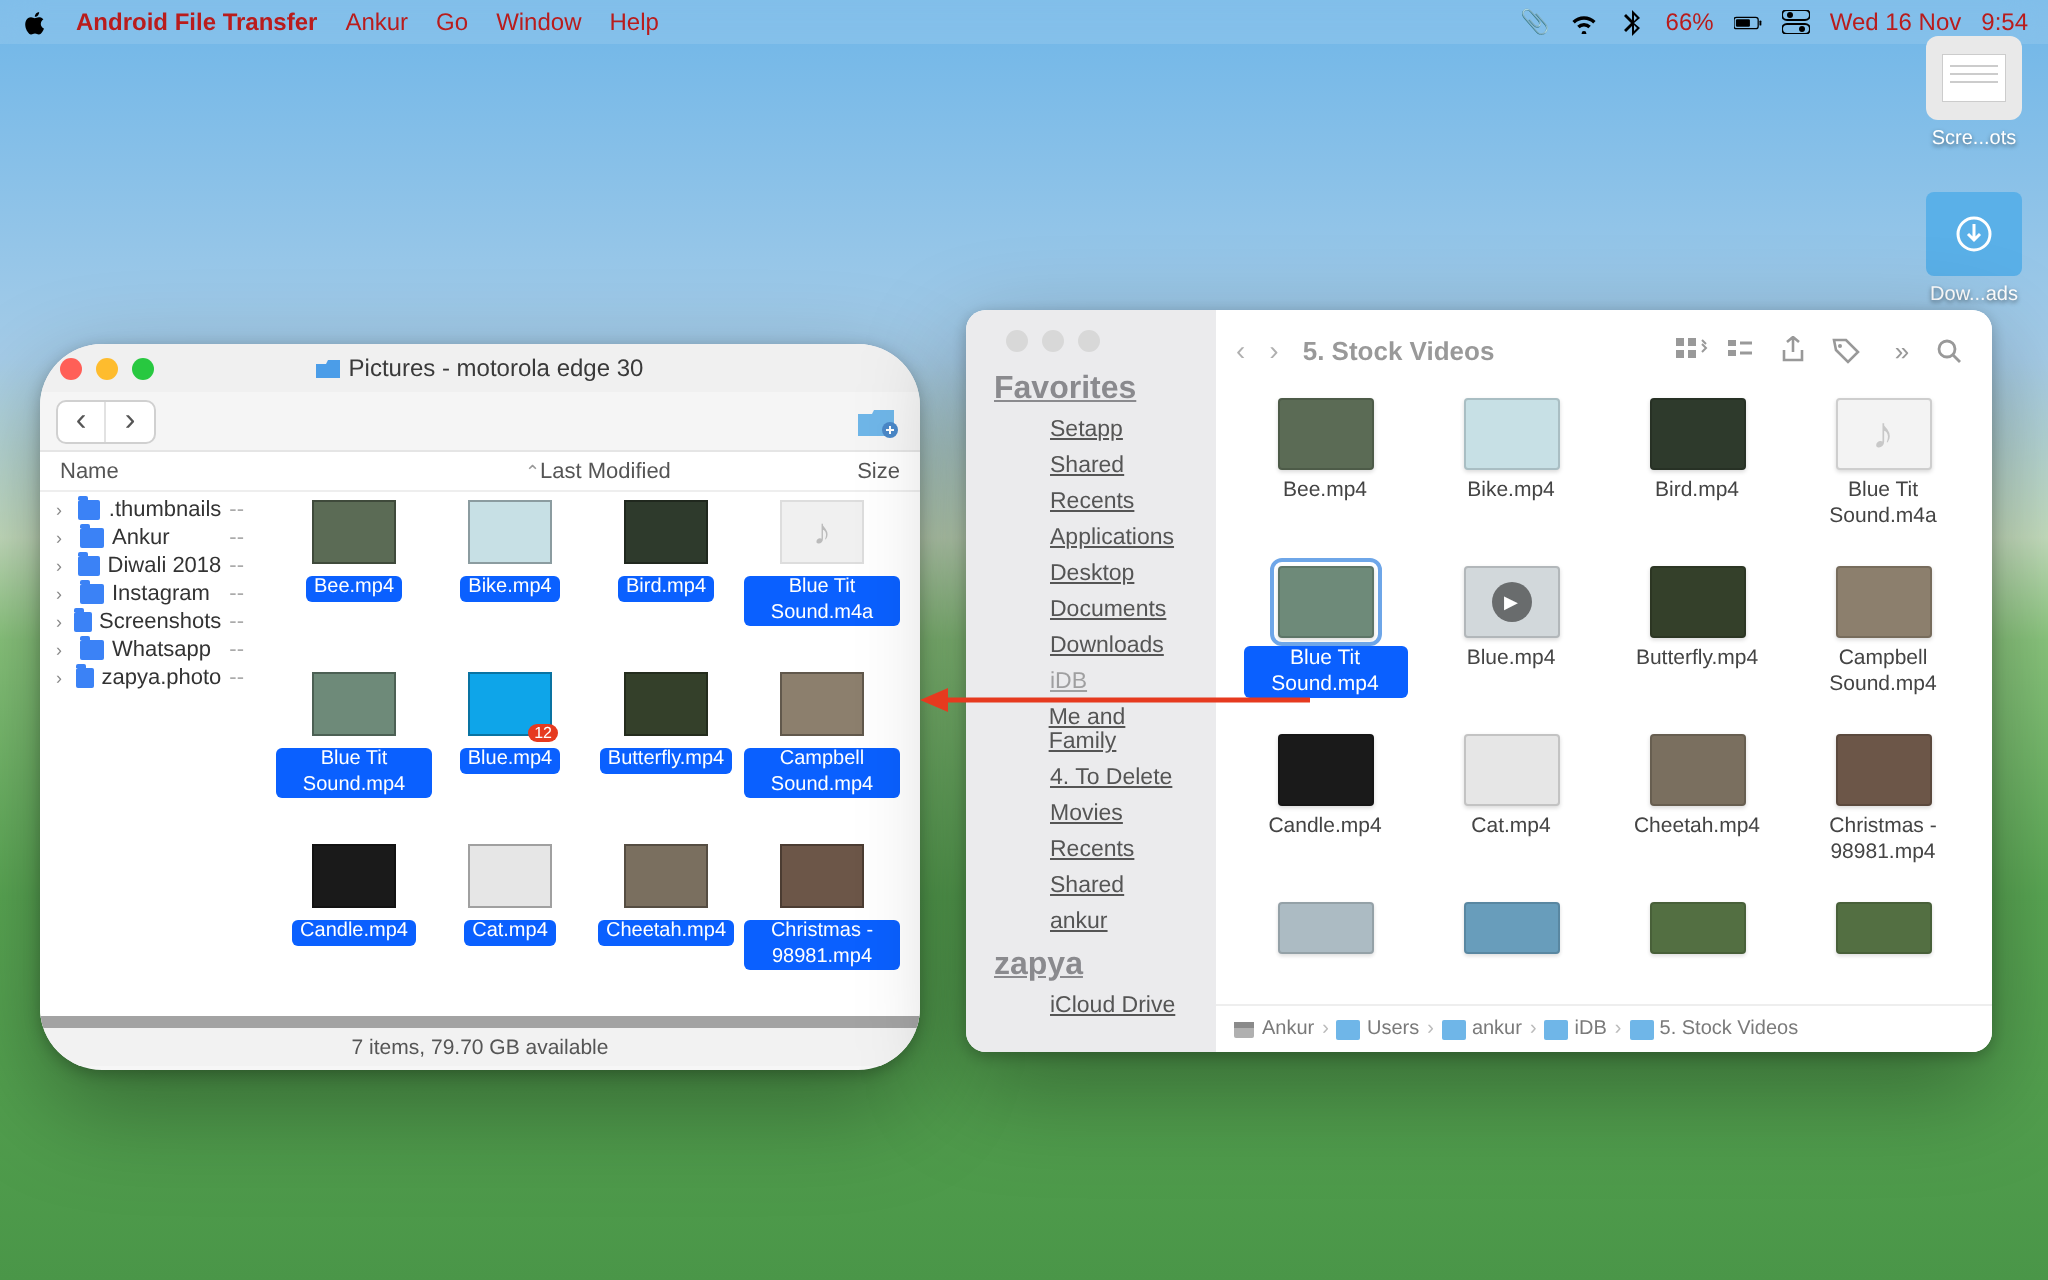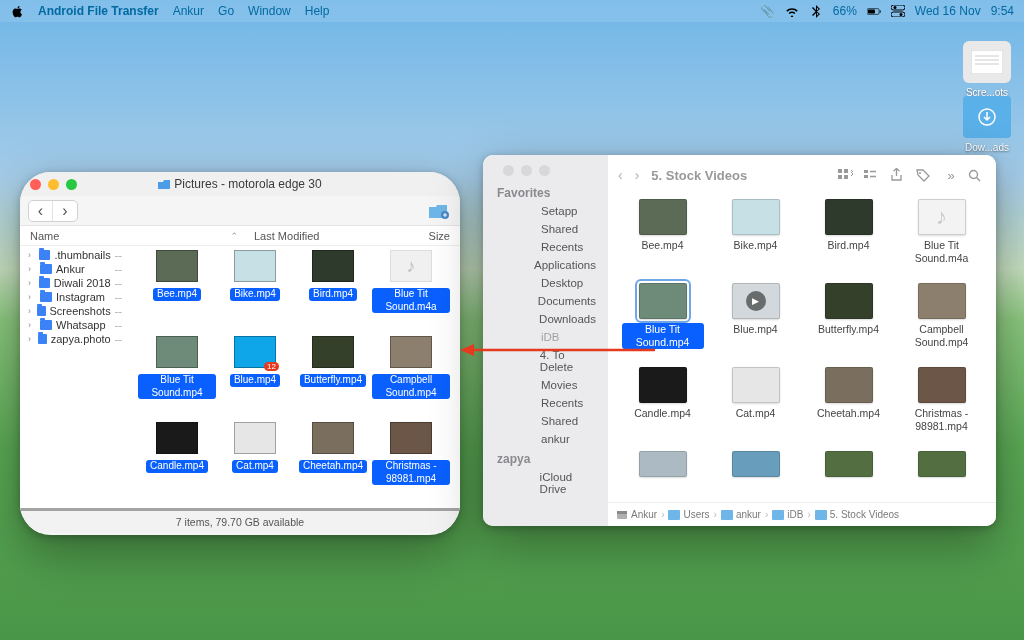--- a/index.html
+++ b/index.html
@@ -4,21 +4,21 @@
 <style>
 * { margin: 0; padding: 0; box-sizing: border-box; font-family: -apple-system, BlinkMacSystemFont, "Segoe UI", Helvetica, Arial, sans-serif; }
 body { width: 1024px; height: 640px; position: relative; overflow: hidden; background: linear-gradient(180deg, #6fb6e8 0%, #a5cce8 28%, #c6dfbf 42%, #8bc77e 50%, #5aa854 70%, #4a9648 100%); }
 
 
 .desktop-icon { position: absolute; width: 58px; text-align: center; }
 .desktop-icon .icon-box { width: 48px; height: 42px; margin: 0 auto 4px; border-radius: 6px; display: flex; align-items: center; justify-content: center; position: relative; }
 .desktop-icon .icon-label { font-size: 10px; color: #fff; text-shadow: 0 1px 2px rgba(0,0,0,.5); }
 
 
-.menubar { position: absolute; top:0; left:0; right:0; height: 22px; background: rgba(255,255,255,.12); backdrop-filter: blur(10px); display:flex; align-items:center; padding: 0 10px; font-size: 12px; color:#0369a1; }
+.menubar { position: absolute; top:0; left:0; right:0; height: 22px; background: rgba(255,255,255,.12); backdrop-filter: blur(10px); display:flex; align-items:center; padding: 0 10px; font-size: 12px; color:#b91c1c; }
 .menubar .mleft { display:flex; align-items:center; gap:14px; }
 .menubar .mright { margin-left:auto; display:flex; align-items:center; gap:10px; font-size:12px; }
 .menubar .app { font-weight:600; }
 .menu-icon { display:inline-flex; width:14px; height:14px; align-items:center; justify-content:center; }
 
 
 .window { position: absolute; background: #fff; border-radius: 10px; box-shadow: 0 18px 50px rgba(0,0,0,.35), 0 2px 8px rgba(0,0,0,.25); overflow:hidden; }
 .aft { left: 20px; top: 172px; width: 440px; height: 363px; background:#f6f6f6;border-radius:31px; }
 .finder { left: 483px; top: 155px; width: 513px; height: 371px; display:flex; }
 
@@ -27,39 +27,39 @@
 .traffic { display:flex; gap:7px; padding-left:10px; }
 .traffic span { width:11px; height:11px; border-radius:50%; display:block; }
 .tl-red{background:#ff5f57;} .tl-yel{background:#febc2e;} .tl-grn{background:#28c840;}
 .tl-dim{background:#d8d8d8;}
 .aft-title { position:absolute; left:0; right:0; text-align:center; font-size:12px; color:#3a3a3a; display:flex; align-items:center; justify-content:center; gap:4px;}
 .aft-toolbar { height:30px; display:flex; align-items:center; padding:0 8px; background:#f5f5f5; border-bottom:1px solid #e5e5e5;}
 .aft-nav { display:flex; border:1px solid #d0d0d0; border-radius:5px; overflow:hidden; background:#fff;}
 .aft-nav span { width:24px; height:20px; display:flex; align-items:center; justify-content:center; color:#555; border-right:1px solid #e2e2e2;}
 .aft-nav span:last-child{border:0;}
 .aft-newfolder { margin-left:auto; width:26px; height:20px; display:flex; align-items:center; justify-content:center;}
-.aft-headers { height:20px; display:flex; font-size:11px; color:#555; padding: 0 10px; align-items:center; background:#fff; border-bottom:1px solid #eee;gap:16px;}
+.aft-headers { height:20px; display:flex; font-size:11px; color:#555; padding: 0 10px; align-items:center; background:#fff; border-bottom:1px solid #eee;}
 .aft-h-name{flex:1;} .aft-h-mod{width:120px;} .aft-h-size{width:60px; text-align:right;}
 .aft-body { display:flex; height:262px; background:#fff;}
 .aft-folders { width: 110px; font-size:11px; padding: 2px 0; overflow:hidden; position:absolute; }
 .aft-folders .fold { padding:1px 8px; display:flex; align-items:center; gap:4px; color:#333; white-space:nowrap;}
 .fold .chev{color:#888; font-size:9px; width:8px;}
 .fold .fdot{width:12px;height:10px; background:#3b82f6; border-radius:1px; position:relative;}
 .fold .fdot::before{content:""; position:absolute; top:-2px; left:0; width:5px; height:2px; background:#3b82f6; border-radius:1px 1px 0 0;}
 .aft-thumbs { flex:1; display:grid; grid-template-columns: repeat(4, 1fr); grid-auto-rows: 86px; padding: 4px 10px 4px 118px; gap:0; position:relative; overflow:hidden;}
 .thumb { display:flex; flex-direction:column; align-items:center; font-size:10px; text-align:center;}
 .thumb .timg { width:42px; height:32px; background:#888; border:1px solid rgba(0,0,0,.3); margin-bottom:6px;}
 .thumb .tname{ background:#0a60ff; color:#fff; border-radius:3px; padding:0 4px; line-height:1.25; max-width: 80px;}
 .thumb.audio .timg{ background:#f0f0f0; display:flex; align-items:center; justify-content:center; color:#bbb; font-size:18px; border:1px solid #ddd;}
-.aft-status { height:25px; text-align:center; font-size:10.5px; color:#555; display:flex; align-items:center; justify-content:center; border-top:3px solid #a3a3a3; background:#f2f2f2;}
+.aft-status { height:25px; text-align:center; font-size:10.5px; color:#555; display:flex; align-items:center; justify-content:center; border-top:6px solid #a3a3a3; background:#f2f2f2;}
 
 
 .finder .sidebar { width: 125px; background: rgba(233,233,235,.92); padding:8px 4px; font-size:11.5px; color:#666;}
-.sidebar .sect { font-size:12px; color:#8a8a8e; padding: 4px 10px 2px; font-weight:600;}
-.sidebar .sitem { padding: 3px 8px 3px 18px; display:flex; align-items:center; gap:22px; color:#555; border-radius:4px; }
+.sidebar .sect { font-size:16px; color:#8a8a8e; padding: 4px 10px 2px; font-weight:600;text-decoration:underline;}
+.sidebar .sitem { padding: 3px 8px 3px 18px; display:flex; align-items:center; gap:6px; color:#555; border-radius:4px;text-decoration:underline; }
 .sitem .sicon{width:14px;height:12px; display:inline-block;}
 .sitem.disabled{opacity:.5; }
 .finder .main { flex:1; display:flex; flex-direction:column; background:#fff;}
 .finder-toolbar { height: 40px; display:flex; align-items:center; padding: 0 10px; gap:8px;}
 .ft-nav { display:flex; gap:12px; color:#b0b0b0; font-size:14px;}
 .ft-title { font-size:13px; font-weight:600; color:#999; margin-left:4px;}
 .ft-spacer { flex:1; }
 .ft-icon { color:#999; width:18px; text-align:center; font-size:13px;}
 .finder-grid { flex:1; display:grid; grid-template-columns: repeat(4, 1fr); padding: 4px 8px; grid-auto-rows: 84px; overflow:hidden; gap:0;}
 .fitem { display:flex; flex-direction:column; align-items:center; font-size:10.5px; color:#444; text-align:center;}
@@ -121,21 +121,21 @@
           <circle cx="4" cy="2.5" r="1.5" fill="#000"></circle>
           <rect x="0" y="7" width="14" height="5" rx="2.5" fill="none" stroke="#000"></rect>
           <circle cx="10" cy="9.5" r="1.5" fill="#000"></circle>
         </svg>
       </span>
     <span>Wed 16 Nov</span>
     <span>9:54</span>
   </div>
 </div>
 
-<div class="desktop-icon" style="right:8px; top:41px;text-decoration:underline;">
+<div class="desktop-icon" style="right:8px; top:18px;">
   <div class="icon-box" style="background:#e9e9e9;">
       <svg width="32" height="24">
         <rect width="32" height="24" fill="#fff" stroke="#ccc"></rect>
         <line x1="4" y1="6" x2="28" y2="6" stroke="#ccc"></line>
         <line x1="4" y1="10" x2="28" y2="10" stroke="#ccc"></line>
         <line x1="4" y1="14" x2="28" y2="14" stroke="#ccc"></line>
       </svg>
     </div>
   <div class="icon-label">Scre...ots</div>
 </div>
@@ -319,20 +319,24 @@
         <div class="sitem">
           <span class="sicon"></span>
           <span>Downloads</span>
         </div>
         <div class="sitem disabled">
           <span class="sicon"></span>
           <span>iDB</span>
         </div>
         <div class="sitem">
           <span class="sicon"></span>
+          <span>Me and Family</span>
+        </div>
+        <div class="sitem">
+          <span class="sicon"></span>
           <span>4. To Delete</span>
         </div>
         <div class="sitem">
           <span class="sicon"></span>
           <span>Movies</span>
         </div>
         <div class="sitem">
           <span class="sicon"></span>
           <span>Recents</span>
         </div>

